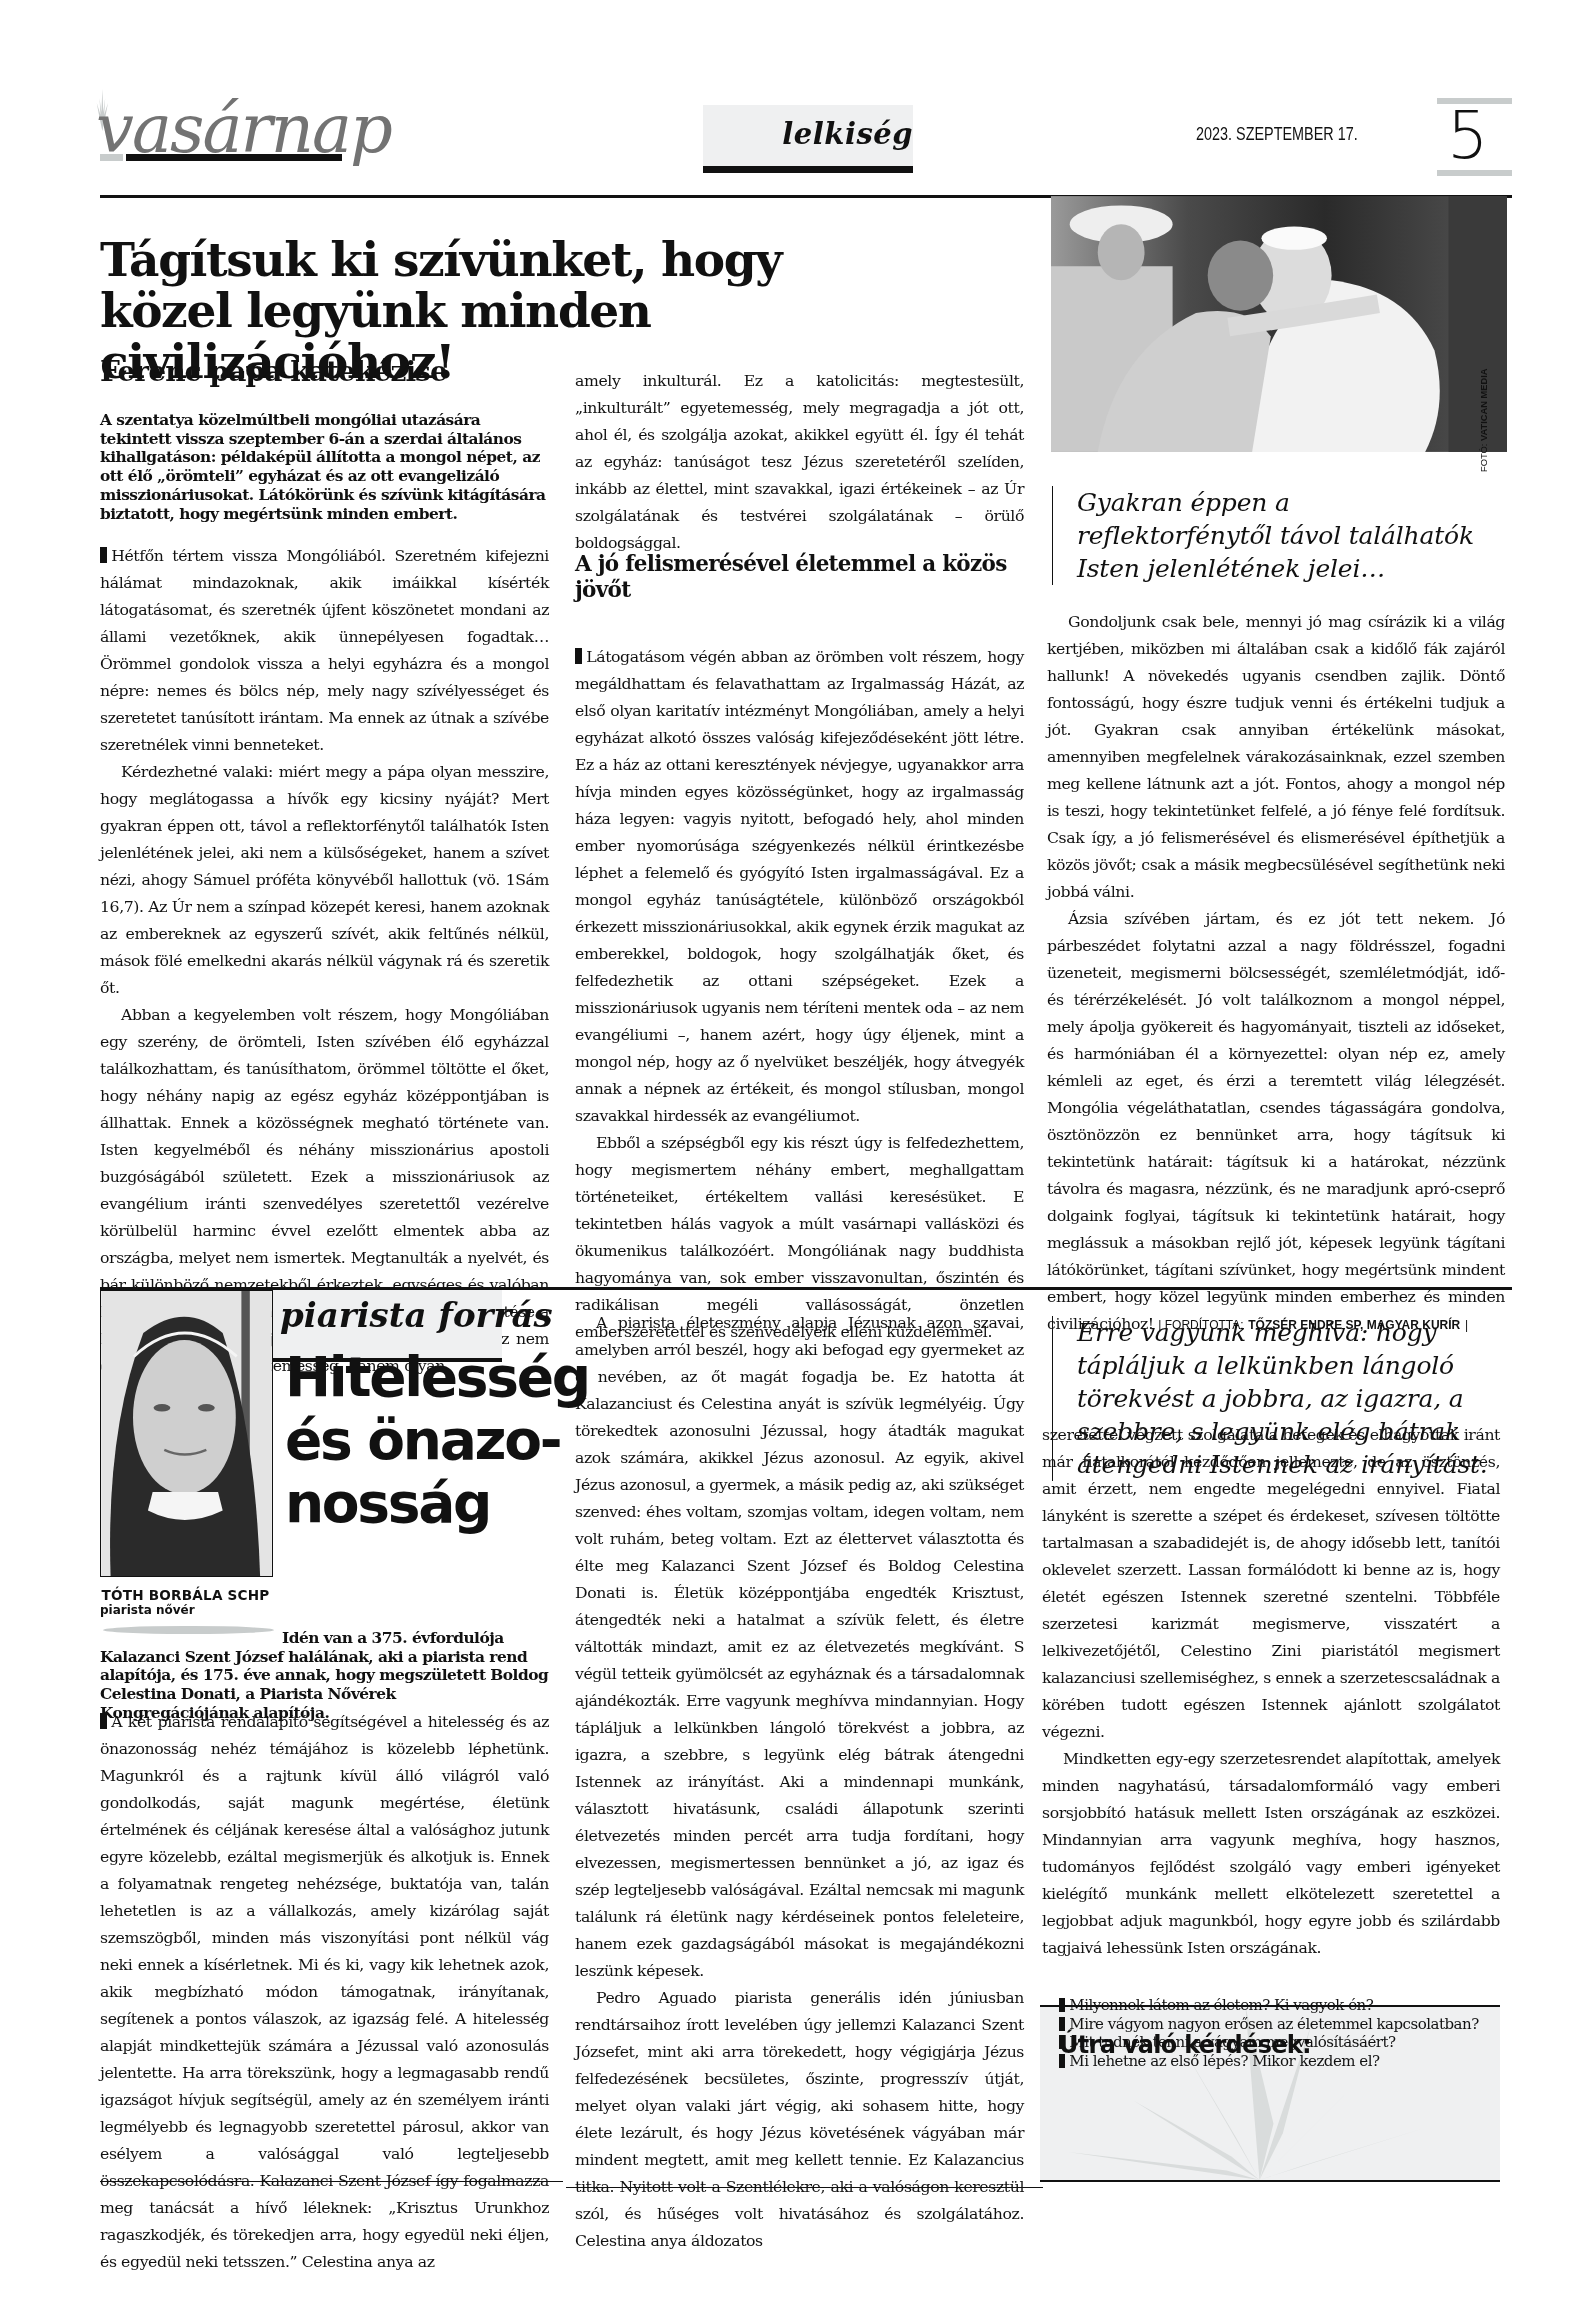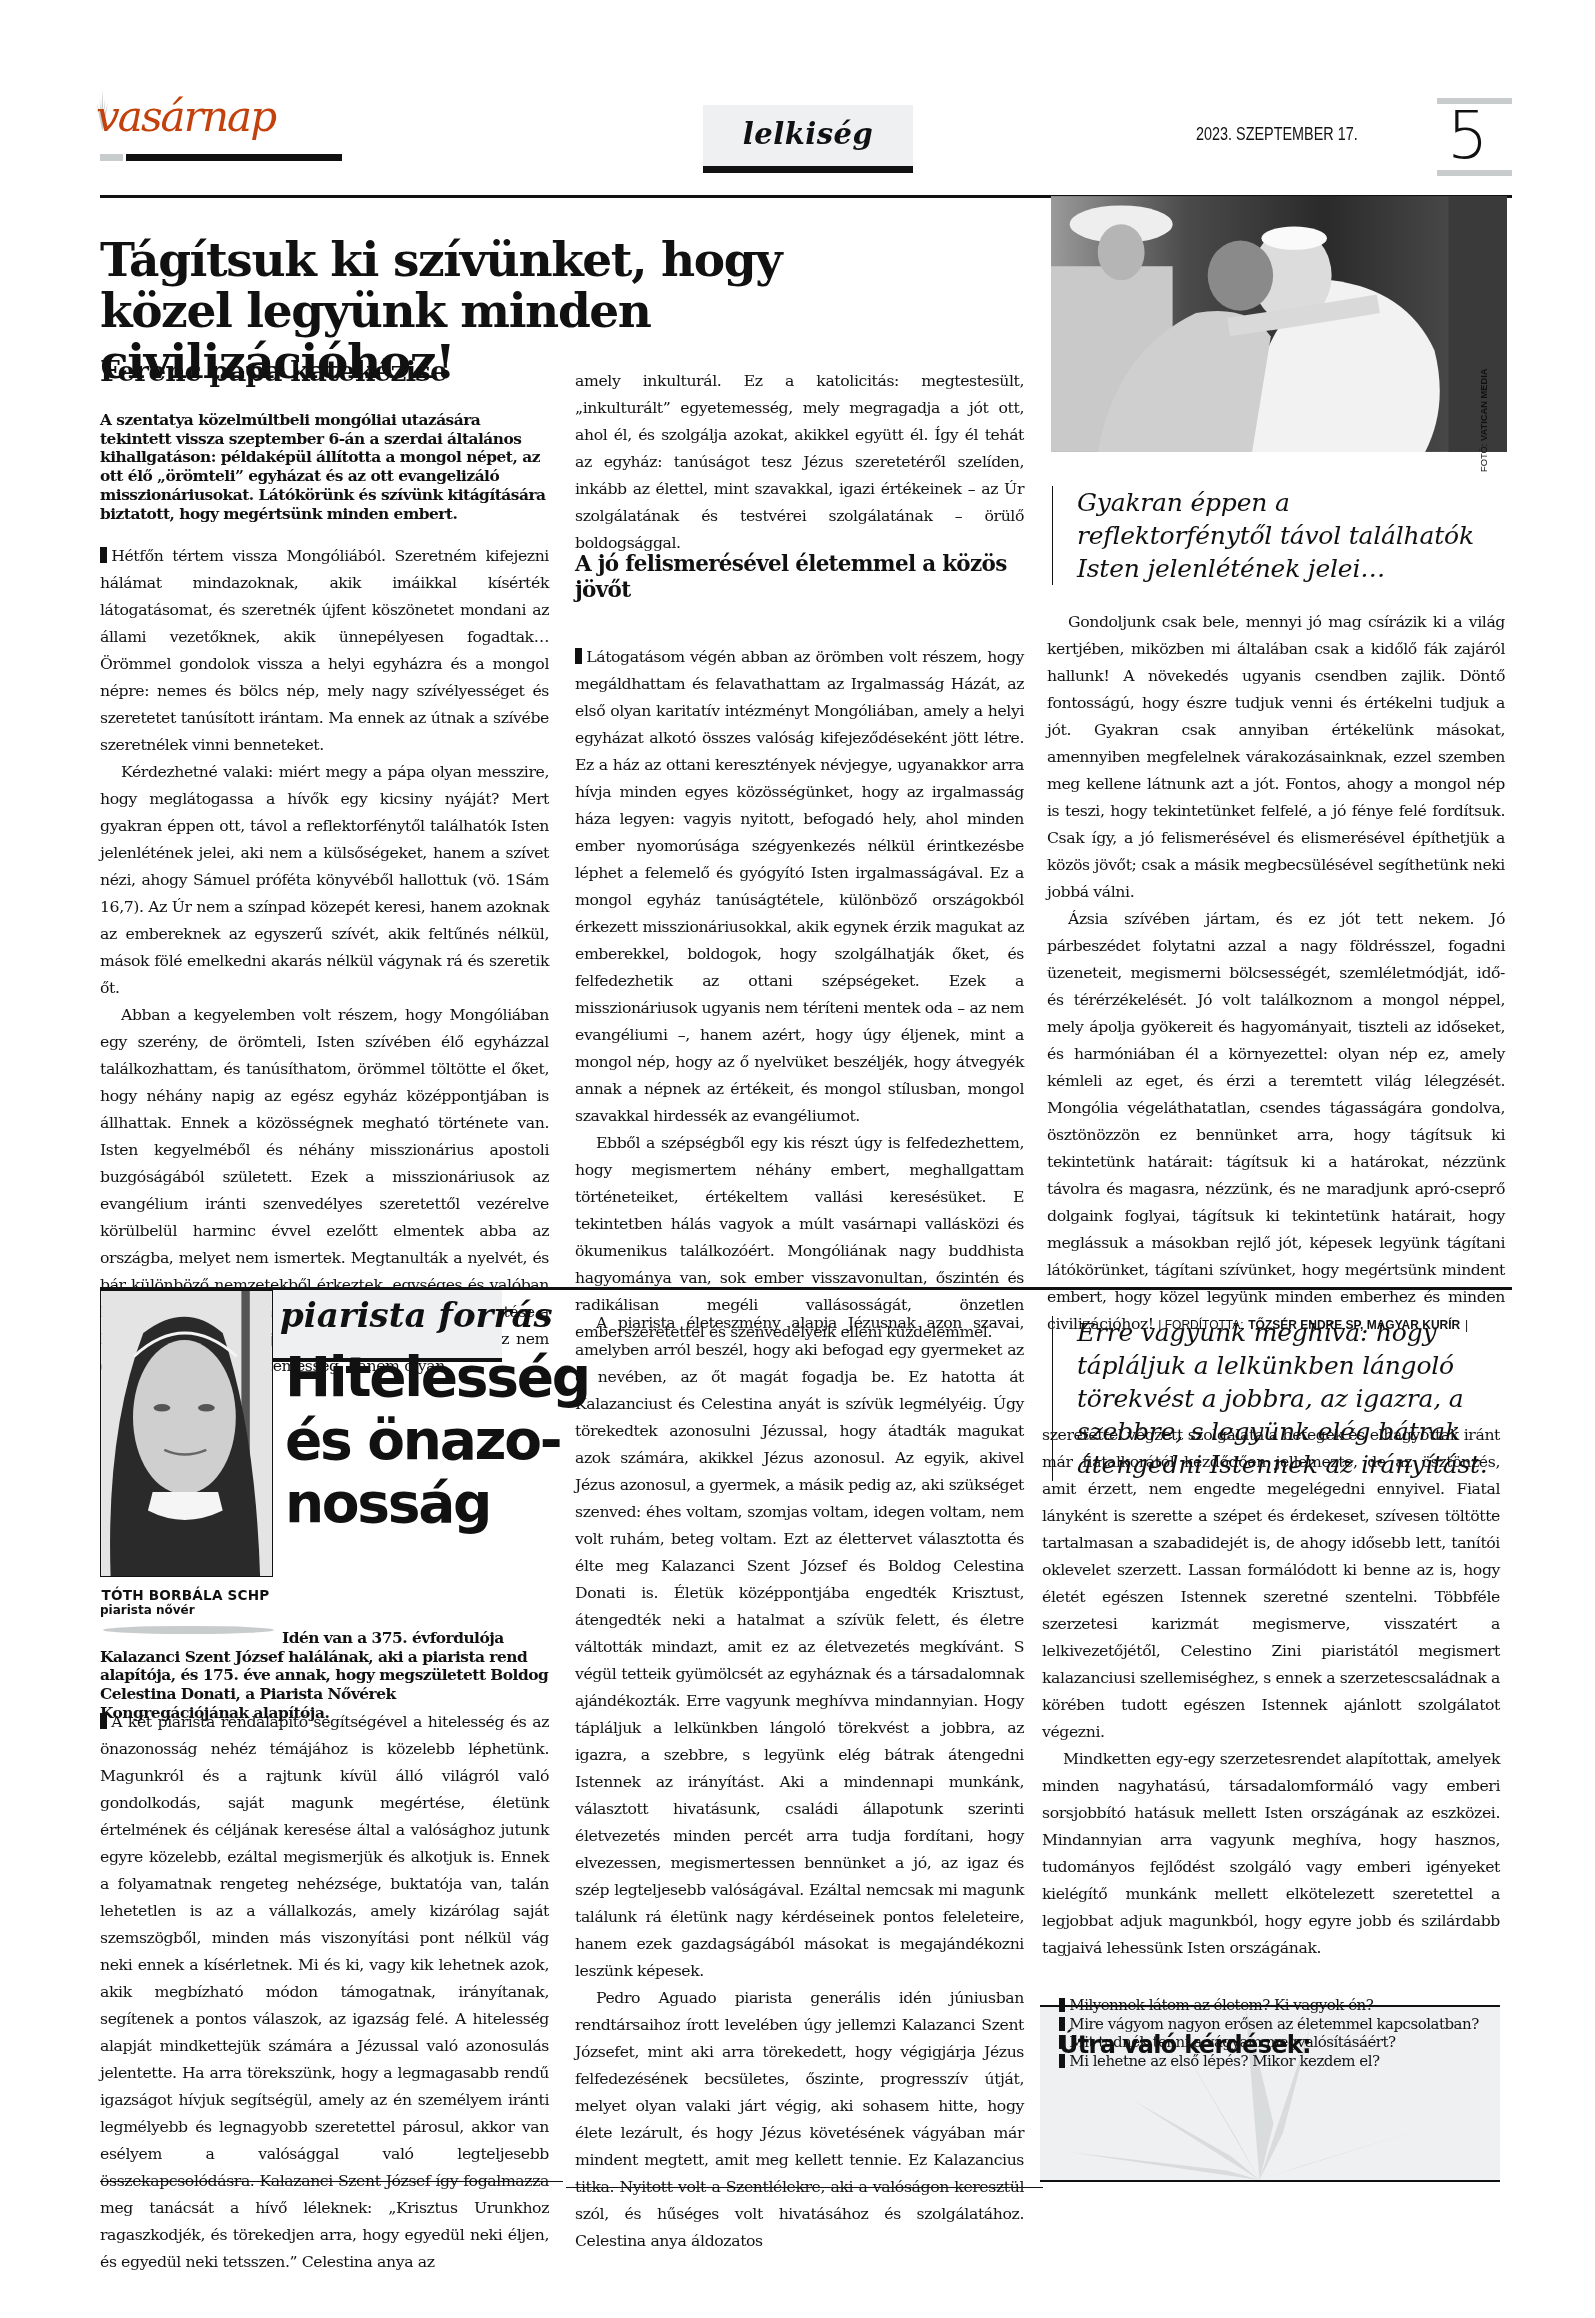--- a/index.html
+++ b/index.html
@@ -1,25 +1,25 @@
 <!DOCTYPE html>
 <html style="font-size:7.5px"><head>
 <meta charset="utf-8">
 <style>
   html, body { margin:0; padding:0; background:#ffffff; }
   body { width:1595px; height:2319px; position:relative; overflow:hidden; color:#111; font-family:"DejaVu Serif", serif; }
   .abs { position:absolute; }
 
   
-  #logo { left:96px; top:96px; font-family:"DejaVu Serif", serif; font-style:italic; font-size:42px; letter-spacing:-1.9px; color:#c2410c; line-height:1; }
+  #logo { left:96px; top:96px; font-family:"DejaVu Serif", serif; font-style:italic; font-size:67px; letter-spacing:-1.9px; color:#737373; line-height:1; }
   #logo-star { left:93px; top:89px; width:18.7px; height:42px; }
   #logo-rule { left:126px; top:154px; width:216px; height:6.5px; background:#111; }
   #logo-rule-grey { left:100px; top:154px; width:23.4px; height:6.5px; background:#c8cccc; }
   #section-box { left:703px; top:105px; width:210px; height:63px; background:#eff0f1; }
-  #section-label { left:703px; top:117px; width:210px; text-align:center; font-family:"DejaVu Serif", serif; font-style:italic; font-weight:bold; font-size:29px; letter-spacing:0.5px; }
+  #section-label { left:703px; top:117px; width:210px; text-align:right; font-family:"DejaVu Serif", serif; font-style:italic; font-weight:bold; font-size:29px; letter-spacing:0.5px; }
   #section-rule { left:703px; top:166px; width:210px; height:6.5px; background:#111; }
   #issue-date { left:1196px; top:124px; font-family:"Liberation Sans Narrow","Liberation Sans", sans-serif; font-size:18px; letter-spacing:0px; transform:scaleX(0.8); transform-origin:left; }
   #page-num-bar-top { left:1437px; top:98px; width:75px; height:5.6px; background:#c8cccc; }
   #page-num-bar-bot { left:1437px; top:170px; width:75px; height:5.6px; background:#c8cccc; }
   #page-number { left:1447px; top:103px; font-family:"DejaVu Sans", sans-serif; font-weight:300; font-size:65px; line-height:1; }
   #top-rule { left:100px; top:195px; width:1412px; height:2.8px; background:#111; }
 
   
   #main-title { left:100px; top:234px; width:818px; font-family:"DejaVu Serif", serif; font-weight:bold; font-size:47px; line-height:51px; letter-spacing:-1.4px; }
   #main-subtitle { left:100px; top:355px; font-family:"DejaVu Serif", serif; font-weight:bold; font-size:28px; letter-spacing:-0.9px; }

